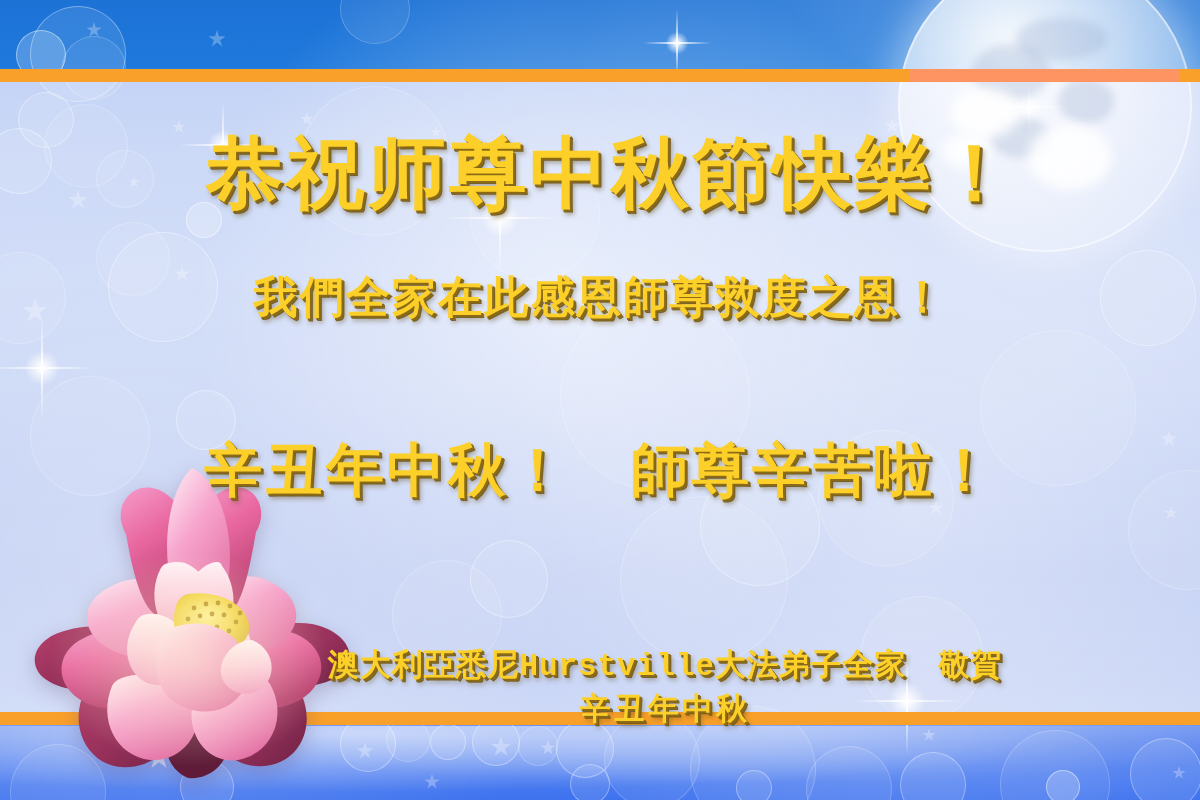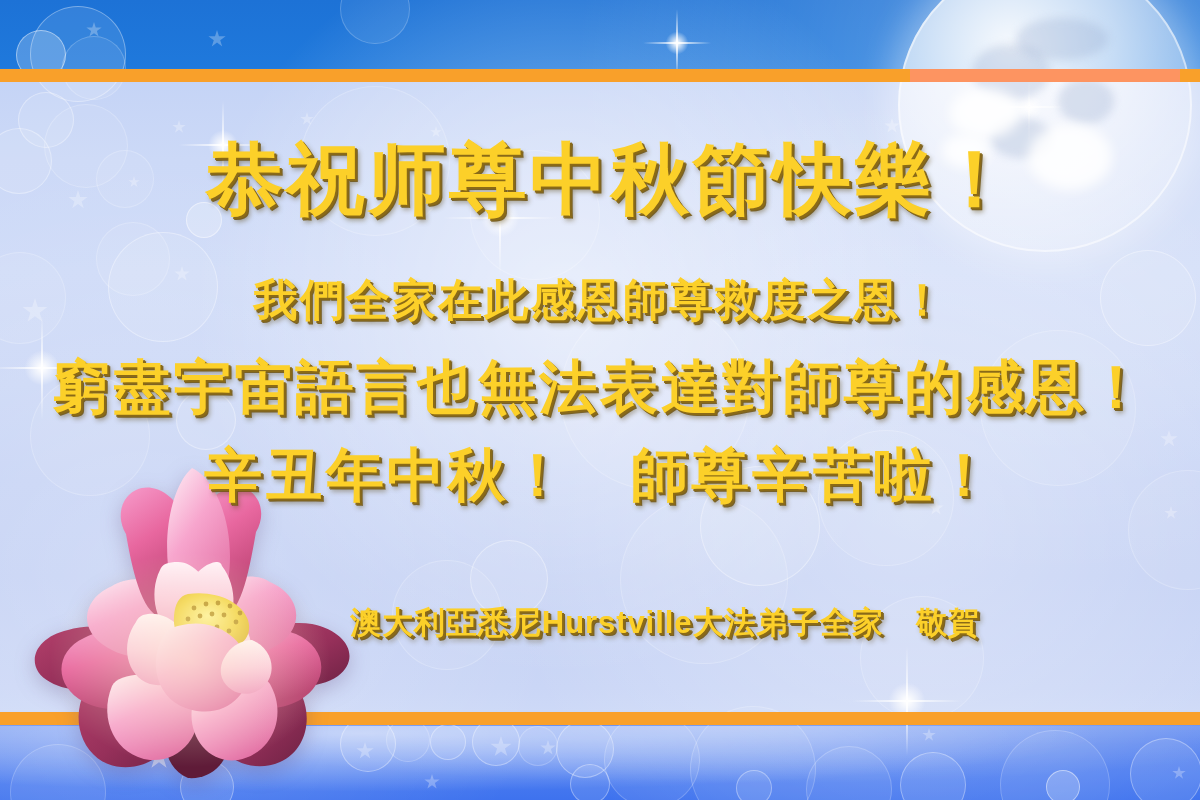--- a/index.html
+++ b/index.html
@@ -3,21 +3,21 @@
 <meta charset="utf-8">
 <style>
   html,body{margin:0;padding:0;background:#222;}
   *{box-sizing:border-box;}
 
   #card{
     position:relative;
     width:1200px;
     height:800px;
     overflow:hidden;
-    font-family:Liberation Sans, sans-serif;
+    font-family:Liberation Mono, monospace;
     background:#b9cbf2;
   }
 
   
   .bg-base{
     position:absolute;inset:0;
     background:
       linear-gradient(180deg,
         #1d72d6 0%,
         #1f79dc 8.5%,
@@ -132,21 +132,21 @@
   #signature{
     position:absolute;left:0;right:0;top:604px;
     font-size:31px;line-height:38px;letter-spacing:.03em;
     padding-left:130px;
   }
   #dateline{
     position:absolute;left:0;right:0;top:648px;
     font-size:31px;line-height:38px;letter-spacing:.10em;
     padding-left:130px;
   }
-  .sig-sm{font-size:30px;}
+  .sig-sm{font-size:30px;margin-top:44px;}
 
   
   #lotus{position:absolute;left:16px;top:462px;width:348px;height:318px;}
   #lotus svg{display:block;width:348px;height:318px;
     filter:drop-shadow(0 6px 10px rgba(90,60,110,.28));}
   #lotus-glow{
     position:absolute;left:40px;top:545px;width:300px;height:230px;
     background:radial-gradient(ellipse at 50% 50%, rgba(255,245,210,.55) 0%, rgba(255,240,200,0) 66%);
     pointer-events:none;
   }
@@ -326,18 +326,18 @@
 
       <path d="M 150 170 C 130 198 140 240 176 248 C 210 256 236 232 232 202 C 228 176 200 158 172 162 C 160 164 154 166 150 170 Z" fill="url(#pLight)"></path>
       <path d="M 236 178 C 256 186 262 210 248 224 C 234 238 212 232 206 216 C 200 200 216 178 236 178 Z" fill="url(#pPale)"></path>
     </svg>
   </div>
   <div id="lotus-glow"></div>
 
   <div id="text-layer">
     <div id="title" class="gold">恭祝师尊中秋節快樂！</div>
     <div id="line1" class="gold">我們全家在此感恩師尊救度之恩！</div>
-    <div id="line2" class="gold">窮盡宇宙語言也無法表達對師尊的感恩！</div>
     <div id="line3" class="gold">辛丑年中秋！　師尊辛苦啦！</div>
     <div id="signature" class="gold sig-sm">澳大利亞悉尼Hurstville大法弟子全家　敬賀</div>
+    <div id="dateline" class="gold sig-sm">辛丑年中秋</div>
   </div>
 
 </div>
 
 </body></html>

